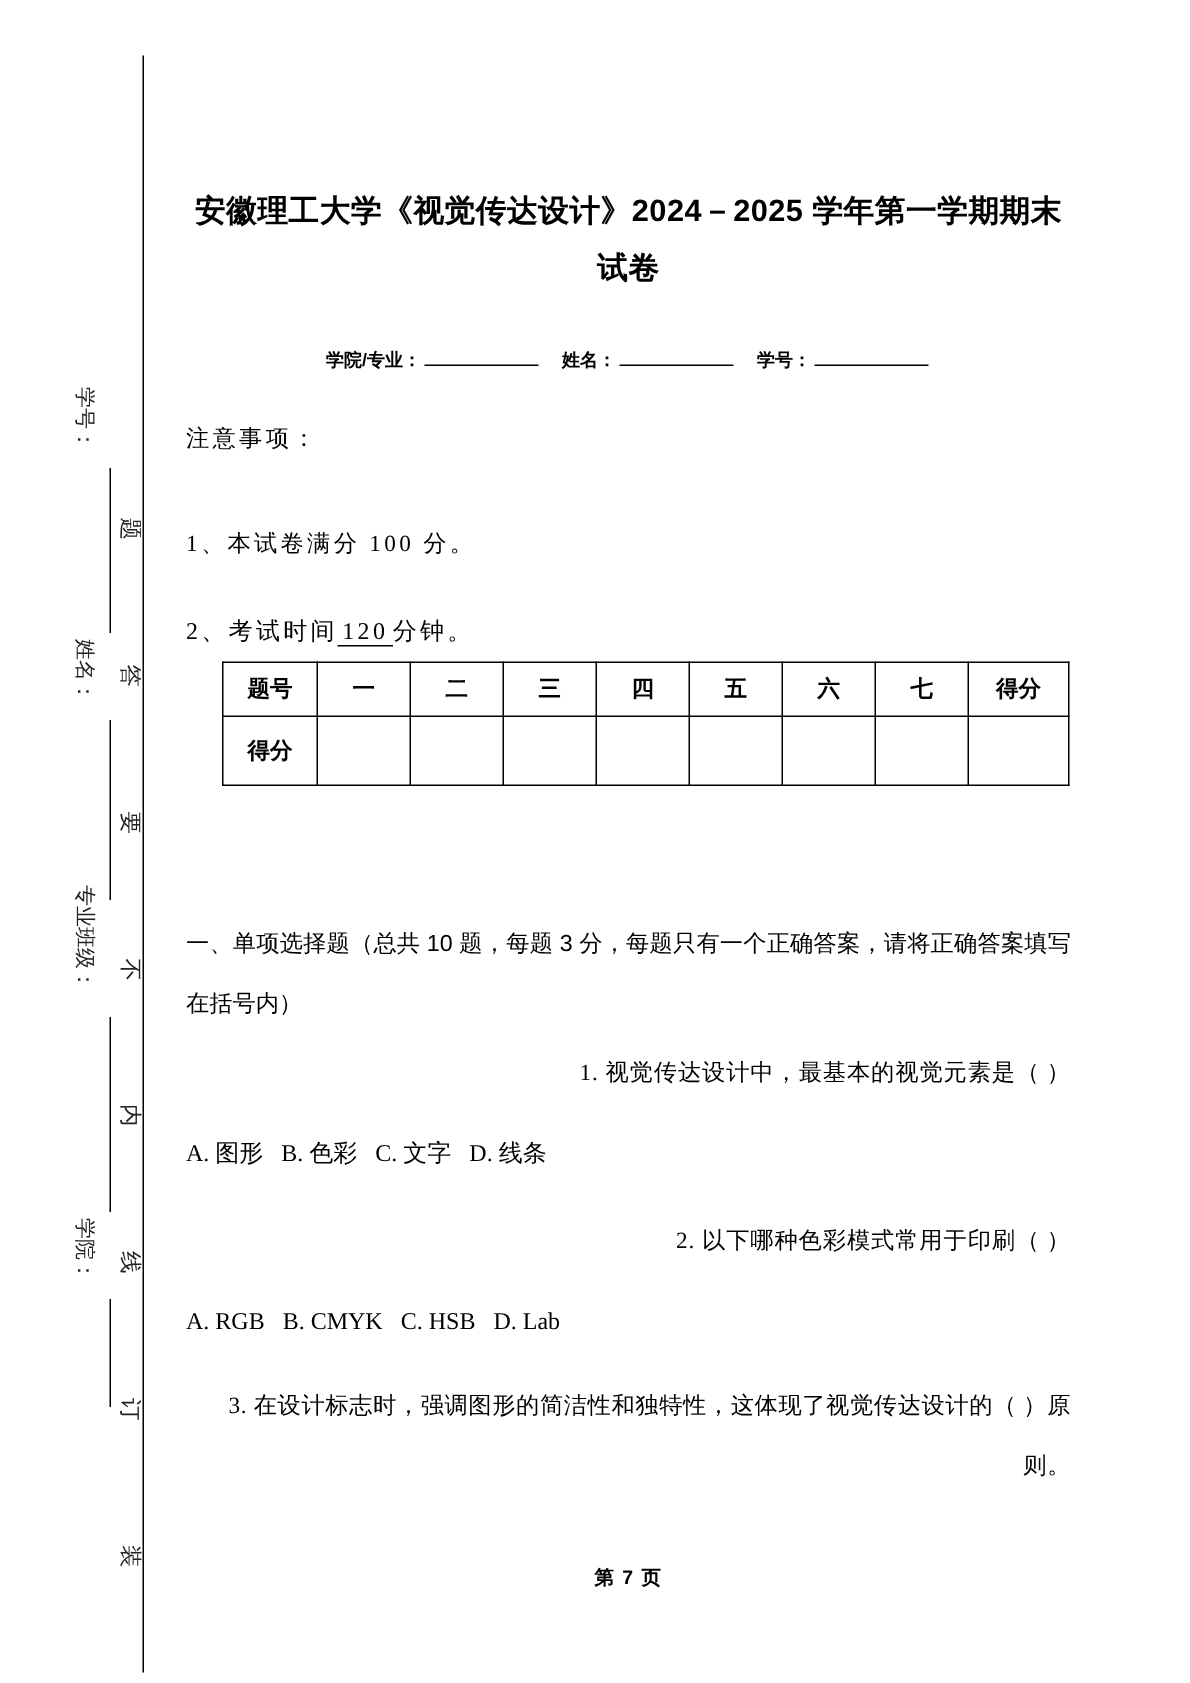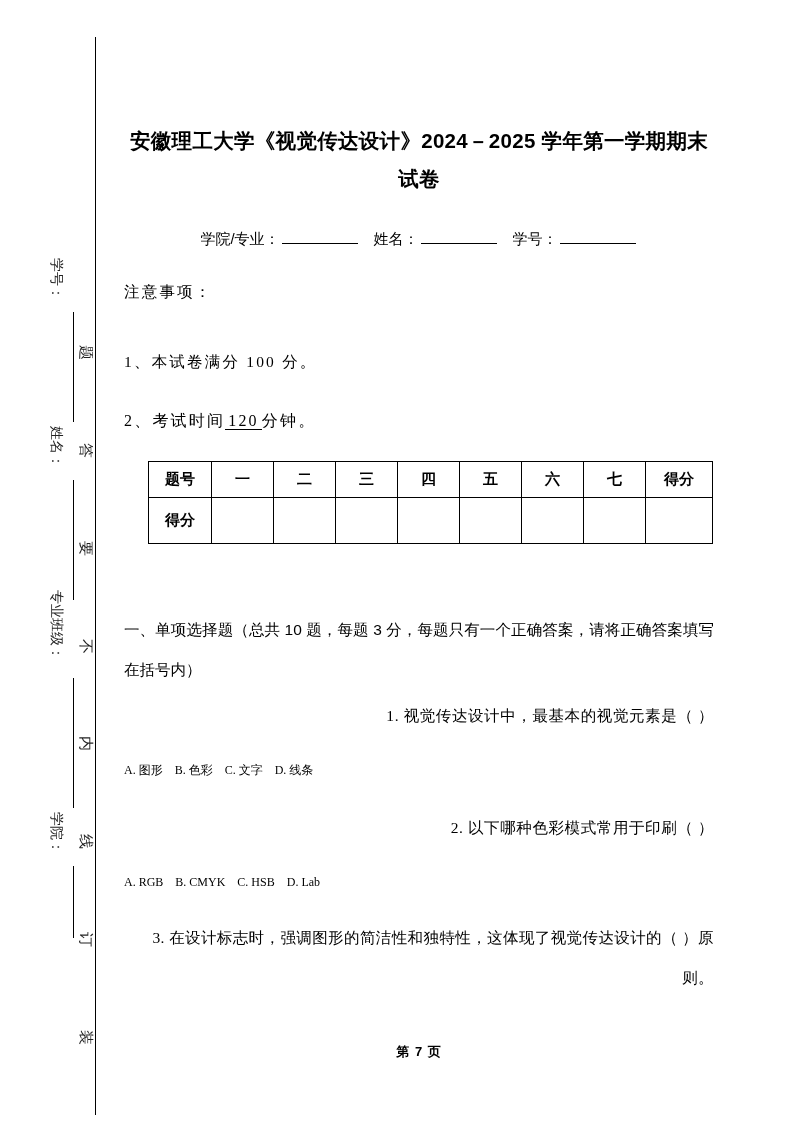--- a/index.html
+++ b/index.html
@@ -117,22 +117,22 @@
     letter-spacing: 0.3px;
   }
 
   .info-line {
     position: absolute;
     left: 0;
     top: 230px;
     width: 590px;
     text-align: center;
     font-family: "Liberation Sans", "DejaVu Sans", sans-serif;
-    font-weight: normal;
-    font-size: 15px;
+    font-weight: bold;
+    font-size: 12px;
     white-space: nowrap;
   }
   .blank-rule {
     display: inline-block;
     border-bottom: 1px solid #000;
     width: 76px;
     height: 13px;
     vertical-align: baseline;
     margin: 0 2px;
   }
@@ -163,21 +163,21 @@
   }
   .note-underline {
     border-bottom: 1px solid #000;
     padding: 0 3px;
   }
 
   
   .score-table {
     position: absolute;
     left: 24px;
-    top: 461px;
+    top: 441px;
     border-collapse: collapse;
     table-layout: fixed;
   }
   .score-table td {
     border: 1px solid #000000;
     text-align: center;
     vertical-align: middle;
     font-family: "Liberation Sans", "DejaVu Sans", sans-serif;
     font-weight: bold;
     font-size: 15px;
@@ -202,21 +202,21 @@
     text-align-last: left;
   }
 
   .q-block { position: absolute; left: 0; width: 590px; text-align: right; }
   .q-stem {
     font-size: 15.5px;
     line-height: 40px;
     letter-spacing: 0.6px;
   }
   .q-options {
-    font-size: 12px;
+    font-size: 16px;
     line-height: 40px;
   }
   .opt-gap { display: inline-block; width: 12px; }
 
   #q1 { top: 696px; }
   #q1 .q-opts-row { position: absolute; top: 54px; left: 0; }
   #q2 { top: 808px; }
   #q2 .q-opts-row { position: absolute; top: 54px; left: 0; }
   #q3 { top: 918px; }
 

